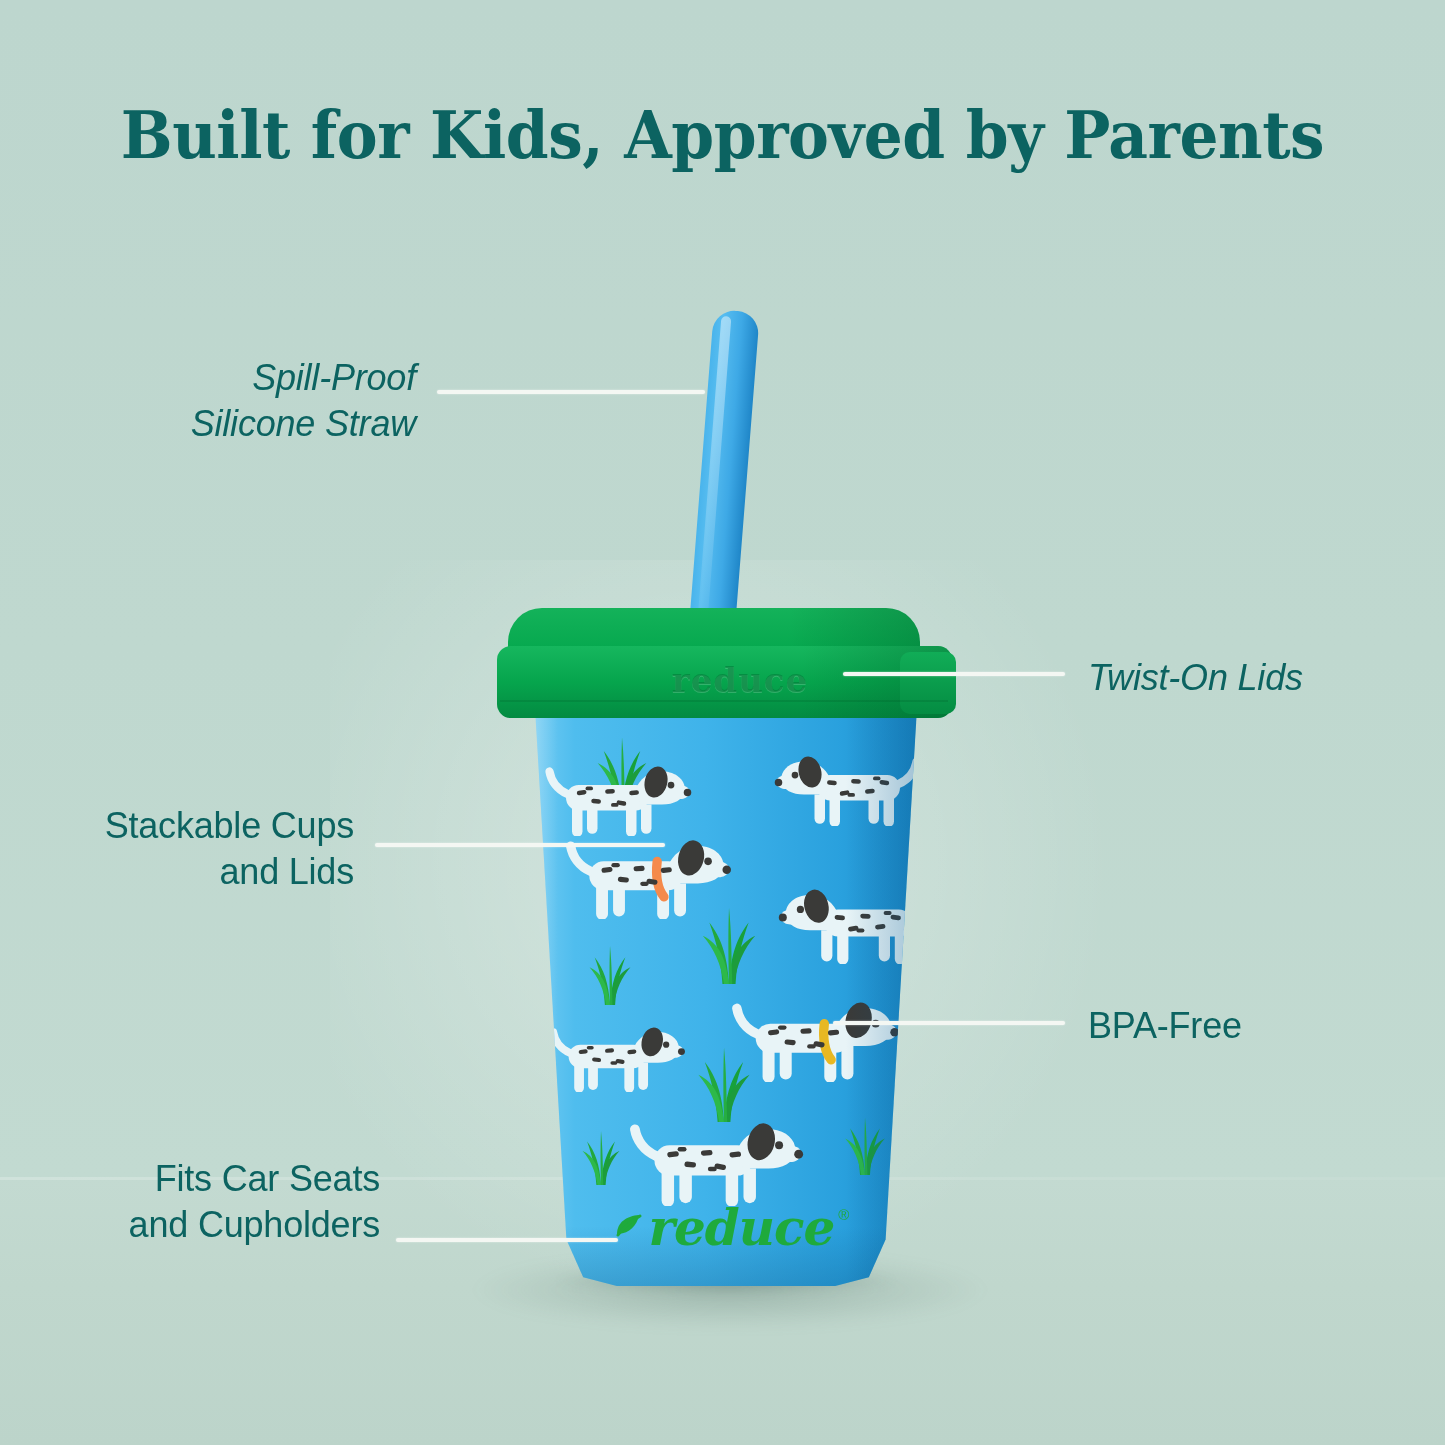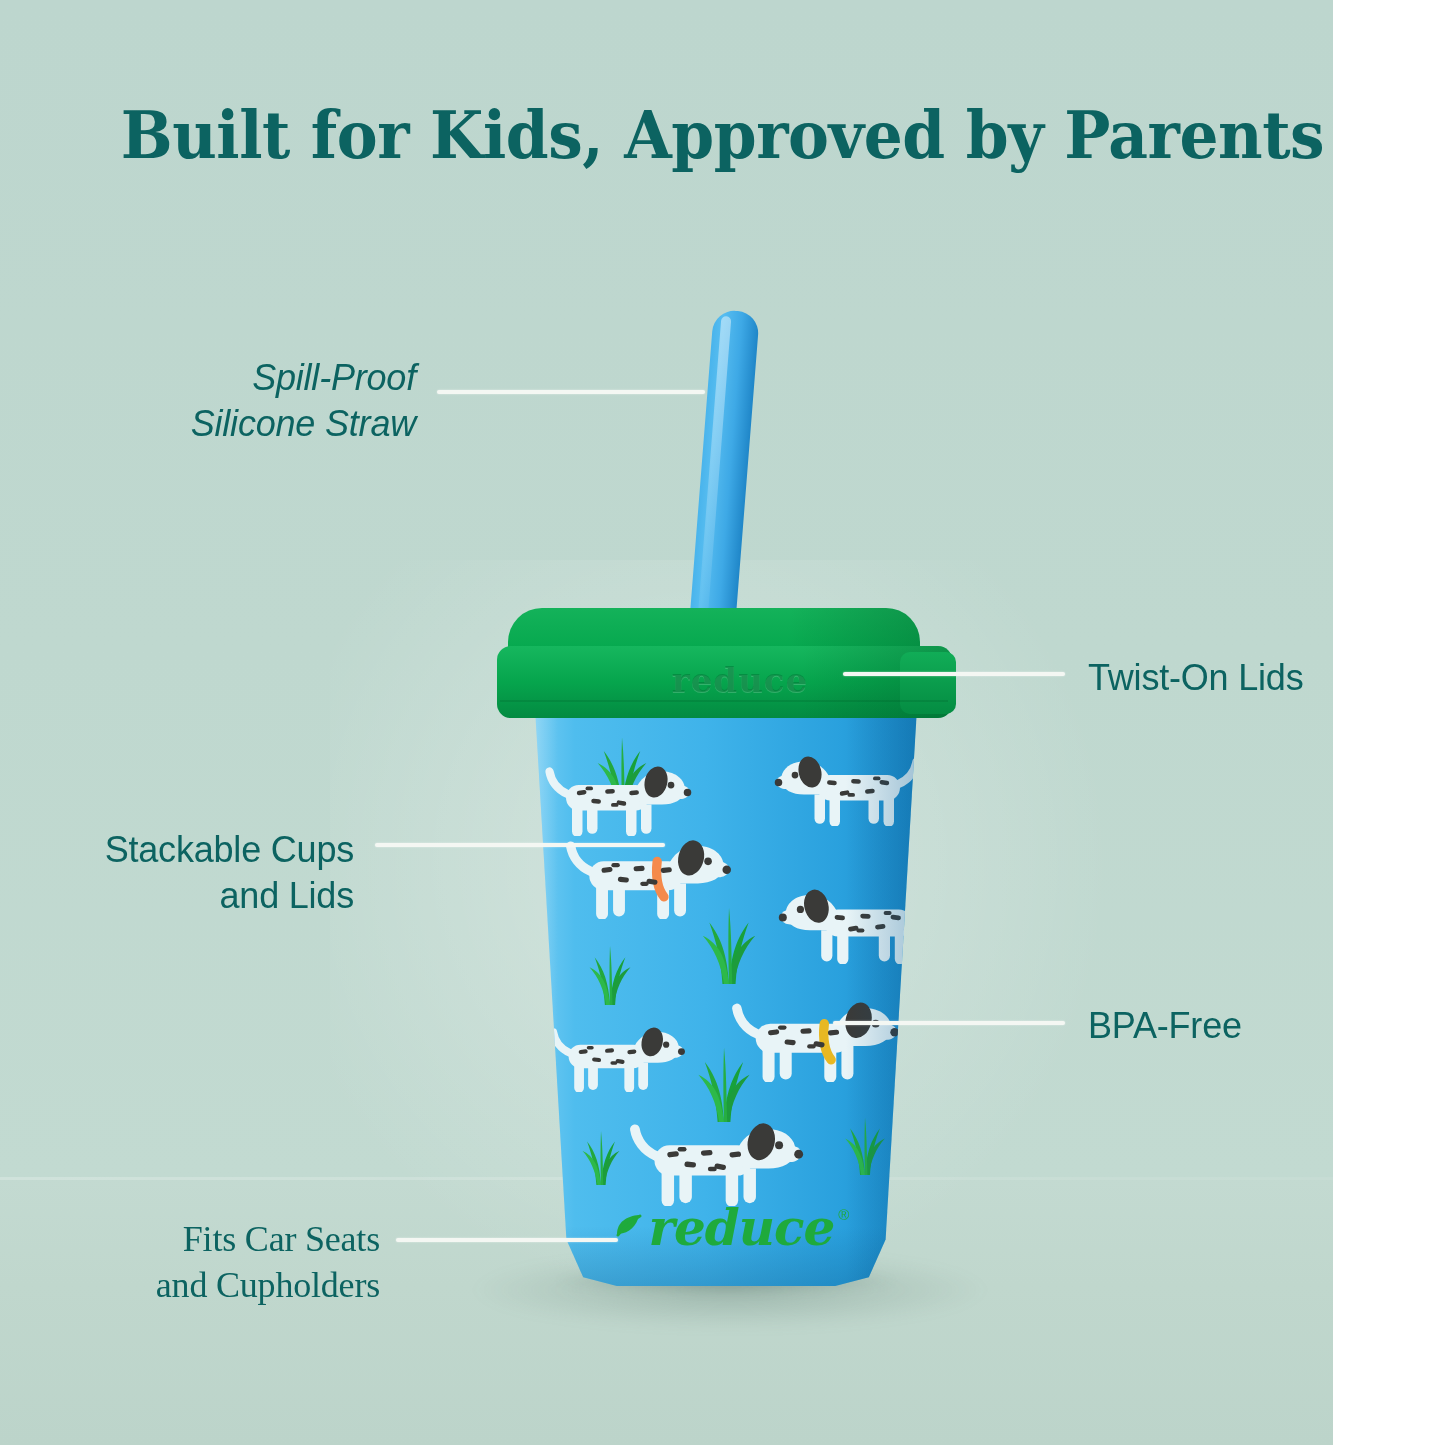--- a/index.html
+++ b/index.html
@@ -3,21 +3,21 @@
 <meta charset="utf-8">
 <style>
   html,body{margin:0;padding:0;}
   body{
     width:1445px;height:1445px;
     font-family:"Liberation Sans",sans-serif;
     overflow:hidden;
   }
   #stage{
     position:relative;
-    width:1333px;height:1445px;
+    width:1445px;height:1445px;
     background:#bdd6ce;
     overflow:hidden;
   }
   
   .backdrop{
     position:absolute;left:0;top:0;width:1445px;height:1182px;
     background:linear-gradient(180deg,#bdd6ce 0%,#bfd8cf 55%,#c2dad1 100%);
   }
   .surface{
     position:absolute;left:0;top:1178px;width:1445px;height:267px;
@@ -498,25 +498,25 @@
     <div class="lid-ring"></div>
     <div class="lid-tab"></div>
     <div class="lid-emboss">reduce</div>
     <div class="lid-seam"></div>
   </div>
 
   <div id="callout-layer">
       <div class="label right-al" style="left: 146px; top: 355px; width: 270px; font-style: italic;">Spill-Proof
 Silicone Straw</div>
       <div class="leader" style="left: 437px; top: 390px; width: 268px;"></div>
-      <div class="label left-al" style="left: 1088px; top: 655px; width: 300px;">Twist-On Lids</div>
+      <div class="label left-al" style="left: 1088px; top: 655px; width: 300px; font-style: italic;">Twist-On Lids</div>
       <div class="leader" style="left: 843px; top: 672px; width: 222px;"></div>
-      <div class="label right-al" style="left: 88px; top: 803px; width: 266px; margin-top: 24px;">Stackable Cups
+      <div class="label right-al" style="left: 88px; top: 803px; width: 266px;">Stackable Cups
 and Lids</div>
       <div class="leader" style="left: 375px; top: 843px; width: 290px;"></div>
       <div class="label left-al" style="left: 1088px; top: 1003px; width: 300px;">BPA-Free</div>
       <div class="leader" style="left: 833px; top: 1021px; width: 232px;"></div>
-      <div class="label right-al" style="left: 110px; top: 1216px; width: 270px; font-family: Liberation Serif, serif;">Fits Car Seats
+      <div class="label right-al" style="left: 110px; top: 1156px; width: 270px;">Fits Car Seats
 and Cupholders</div>
       <div class="leader" style="left: 396px; top: 1238px; width: 222px;"></div>
     </div>
 
 </div>
 
 </body></html>

